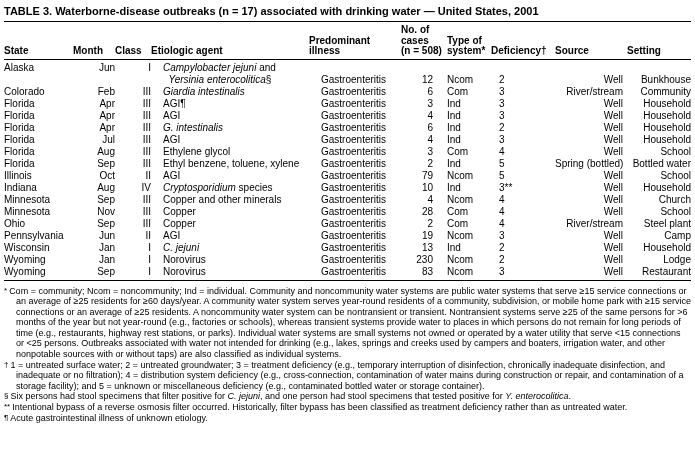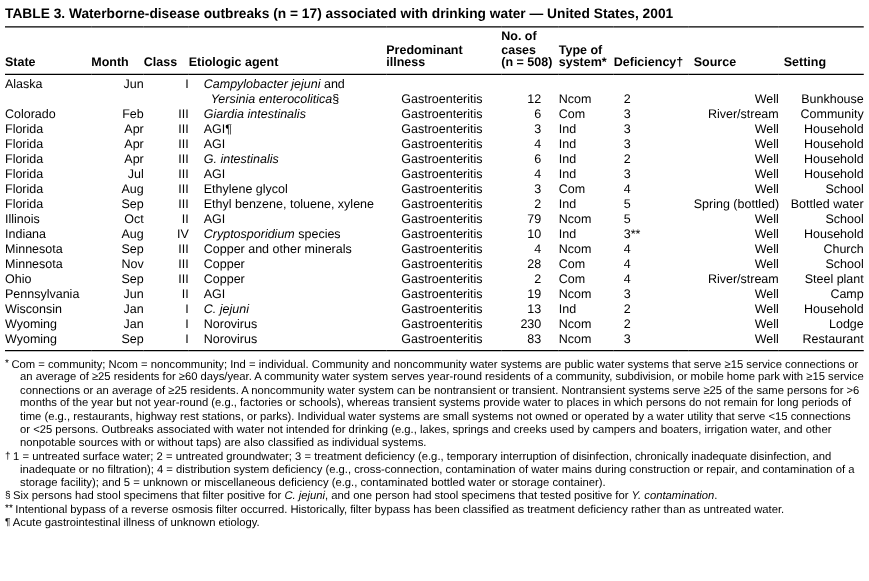--- a/index.html
+++ b/index.html
@@ -302,18 +302,18 @@
           <td class="c-def">3</td>
           <td class="c-source">Well</td>
           <td class="c-setting">Restaurant</td>
         </tr>
       </tbody>
   </table>
 
   <div class="footnotes" id="footnotes">
       <div class="fn"><span class="fn-marker">*</span><span>Com = community; Ncom = noncommunity; Ind = individual. Community and noncommunity water systems are public water systems that serve ≥15 service connections or an average of ≥25 residents for ≥60 days/year. A community water system serves year-round residents of a community, subdivision, or mobile home park with ≥15 service connections or an average of ≥25 residents. A noncommunity water system can be nontransient or transient. Nontransient systems serve ≥25 of the same persons for &gt;6 months of the year but not year-round (e.g., factories or schools), whereas transient systems provide water to places in which persons do not remain for long periods of time (e.g., restaurants, highway rest stations, or parks). Individual water systems are small systems not owned or operated by a water utility that serve &lt;15 connections or &lt;25 persons. Outbreaks associated with water not intended for drinking (e.g., lakes, springs and creeks used by campers and boaters, irrigation water, and other nonpotable sources with or without taps) are also classified as individual systems.</span></div>
       <div class="fn"><span class="fn-marker">†</span><span>1 = untreated surface water; 2 = untreated groundwater; 3 = treatment deficiency (e.g., temporary interruption of disinfection, chronically inadequate disinfection, and inadequate or no filtration); 4 = distribution system deficiency (e.g., cross-connection, contamination of water mains during construction or repair, and contamination of a storage facility); and 5 = unknown or miscellaneous deficiency (e.g., contaminated bottled water or storage container).</span></div>
-      <div class="fn"><span class="fn-marker">§</span><span>Six persons had stool specimens that filter positive for </span><span class="it">C. jejuni</span><span>, and one person had stool specimens that tested positive for </span><span class="it">Y. contamination</span><span>.</span></div>
+      <div class="fn"><span class="fn-marker">§</span><span>Six persons had stool specimens that filter positive for </span><span class="it">C. jejuni</span><span>, and one person had stool specimens that tested positive for </span><span class="it">Y. enterocolitica</span><span>.</span></div>
       <div class="fn"><span class="fn-marker">**</span><span>Intentional bypass of a reverse osmosis filter occurred. Historically, filter bypass has been classified as treatment deficiency rather than as untreated water.</span></div>
       <div class="fn"><span class="fn-marker">¶</span><span>Acute gastrointestinal illness of unknown etiology.</span></div>
     </div>
 
 </div>
 
 </body></html>

